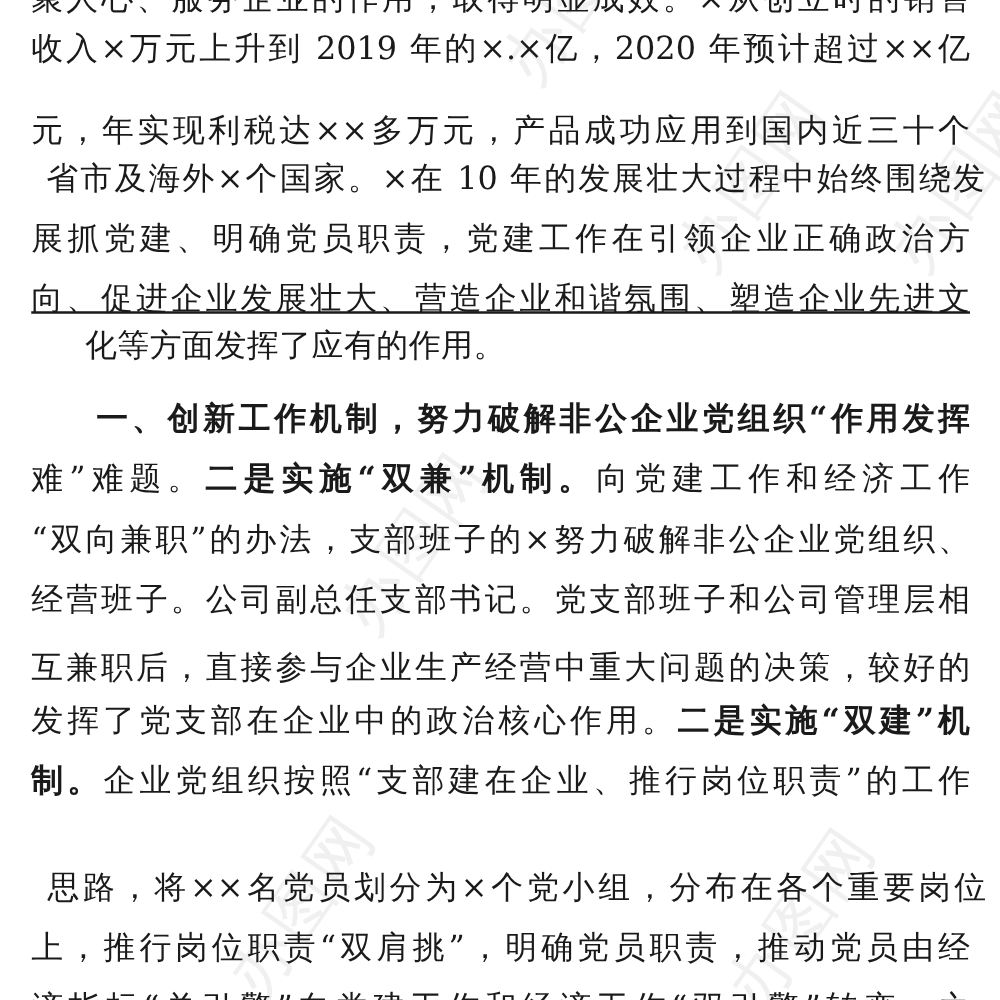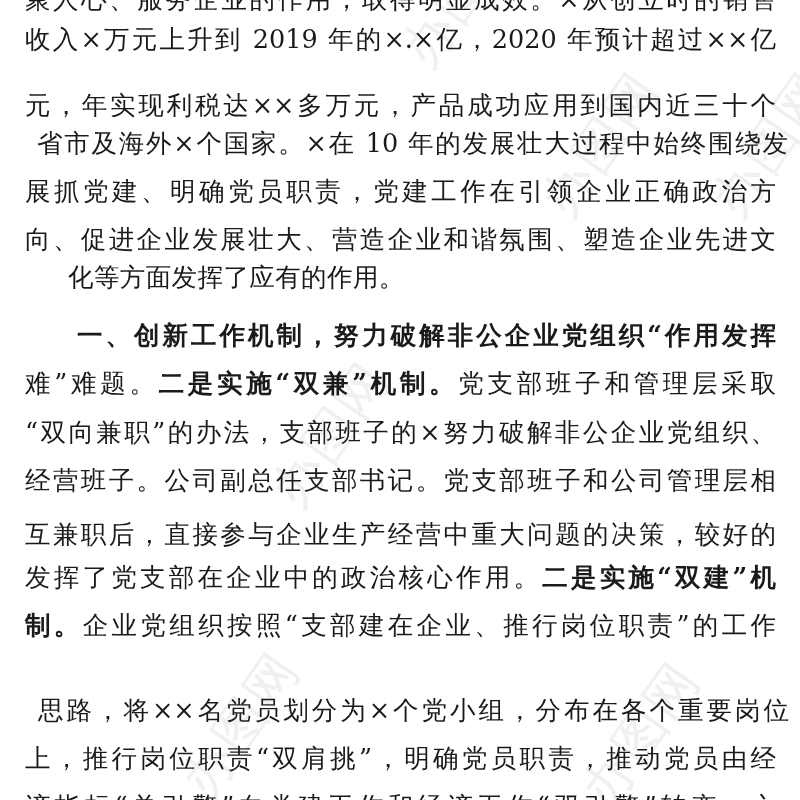--- a/index.html
+++ b/index.html
@@ -72,24 +72,24 @@
       <div class="watermark" style="left: 560px; top: 700px;">办图网</div>
       <div class="watermark" style="left: 160px; top: 690px;">办图网</div>
       <div class="watermark" style="left: 380px; top: -40px;">办图网</div>
     </div>
   <div id="doc-body">
       <div class="line" style="top: -18px;"><span class="seg">聚人心、服务企业的作用，取得明显成效。×从创立时的销售</span></div>
       <div class="line" style="top: 22px;"><span class="seg">收入×万元上升到 2019 年的×.×亿，2020 年预计超过××亿</span></div>
       <div class="line" style="top: 88px;"><span class="seg">元，年实现利税达××多万元，产品成功应用到国内近三十个</span></div>
       <div class="line" style="top: 126px; margin-left: 12px;"><span class="seg">省市及海外×个国家。×在 10 年的发展壮大过程中始终围绕发</span></div>
       <div class="line" style="top: 174px;"><span class="seg">展抓党建、明确党员职责，党建工作在引领企业正确政治方</span></div>
-      <div class="line" style="top: 222px;"><span class="seg">向、促进企业发展壮大、营造企业和谐氛围、塑造企业先进文</span></div>
+      <div class="line" style="top: 222px; text-decoration: underline;"><span class="seg">向、促进企业发展壮大、营造企业和谐氛围、塑造企业先进文</span></div>
       <div class="line short" style="top: 260px; margin-left: 43px;"><span class="seg">化等方面发挥了应有的作用。</span></div>
       <div class="line indent" style="top: 318px;"><span class="seg">一、创新工作机制，努力破解非公企业党组织“作用发挥</span></div>
-      <div class="line" style="top: 366px;"><span class="seg">难”难题。</span><span class="seg bold">二是实施“双兼”机制。</span><span class="seg">党支部班子和管理层采取</span></div>
+      <div class="line" style="top: 366px;"><span class="seg">难”难题。</span><span class="seg bold">二是实施“双兼”机制。</span><span class="seg">向党建工作和经济工作</span></div>
       <div class="line" style="top: 415px;"><span class="seg">“双向兼职”的办法，支部班子的×努力破解非公企业党组织、</span></div>
       <div class="line" style="top: 463px;"><span class="seg">经营班子。公司副总任支部书记。党支部班子和公司管理层相</span></div>
       <div class="line" style="top: 499px; margin-top: 18px;"><span class="seg">互兼职后，直接参与企业生产经营中重大问题的决策，较好的</span></div>
       <div class="line" style="top: 560px;"><span class="seg">发挥了党支部在企业中的政治核心作用。</span><span class="seg bold">二是实施“双建”机</span></div>
       <div class="line" style="top: 608px;"><span class="seg bold">制。</span><span class="seg">企业党组织按照“支部建在企业、推行岗位职责”的工作</span></div>
       <div class="line" style="top: 693px; margin-left: 13px;"><span class="seg">思路，将××名党员划分为×个党小组，分布在各个重要岗位</span></div>
       <div class="line" style="top: 741px;"><span class="seg">上，推行岗位职责“双肩挑”，明确党员职责，推动党员由经</span></div>
       <div class="line" style="top: 789px;"><span class="seg">济指标“单引擎”向党建工作和经济工作“双引擎”转变，之</span></div>
     </div>
 </div>

